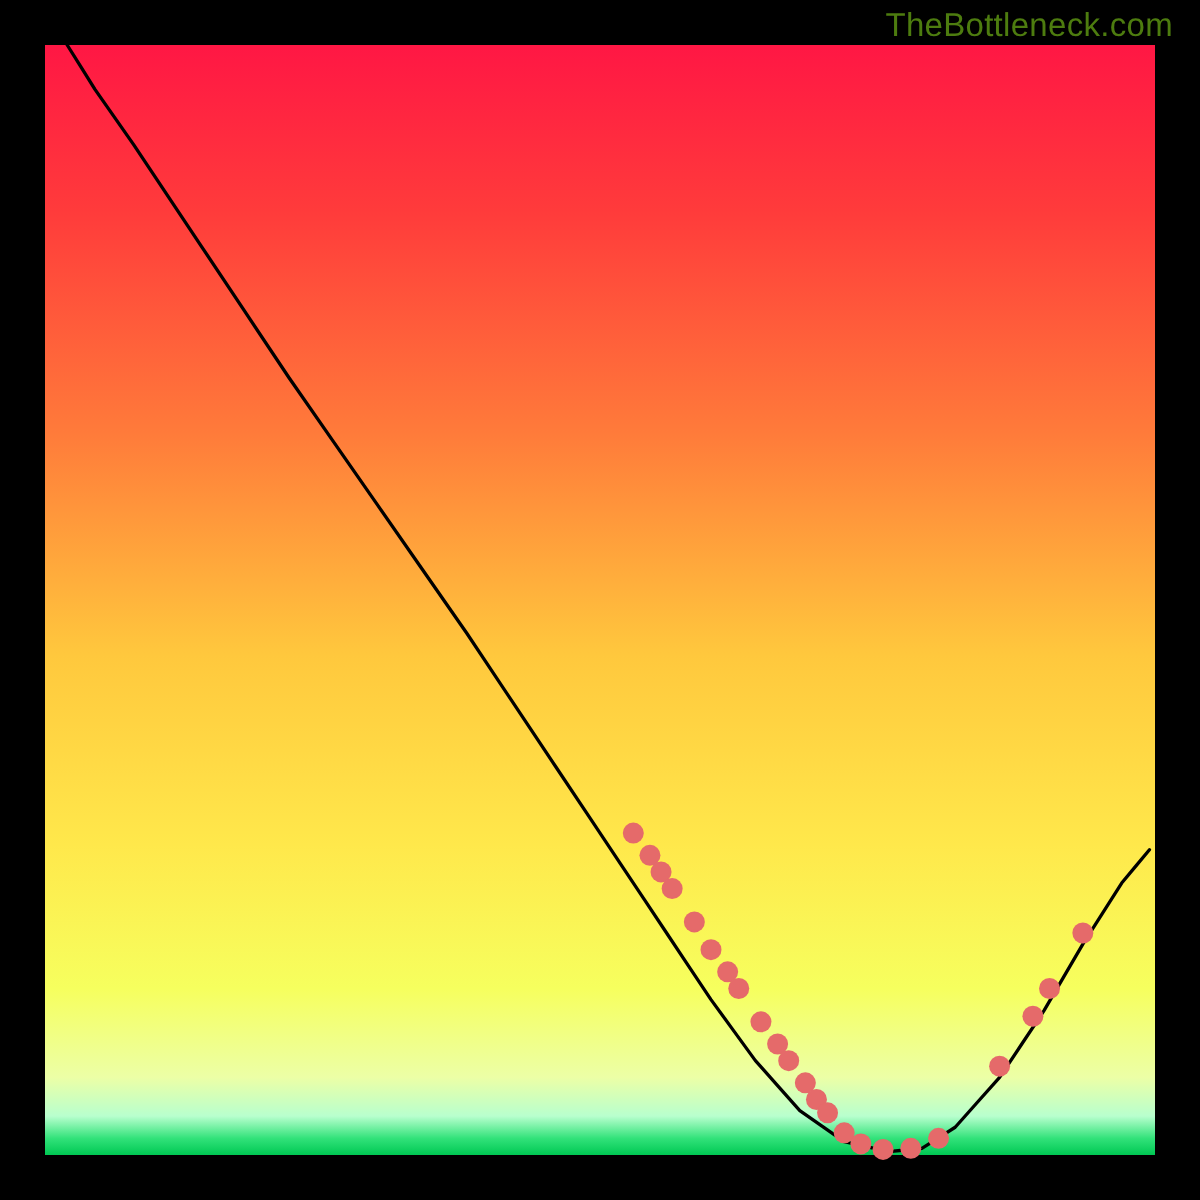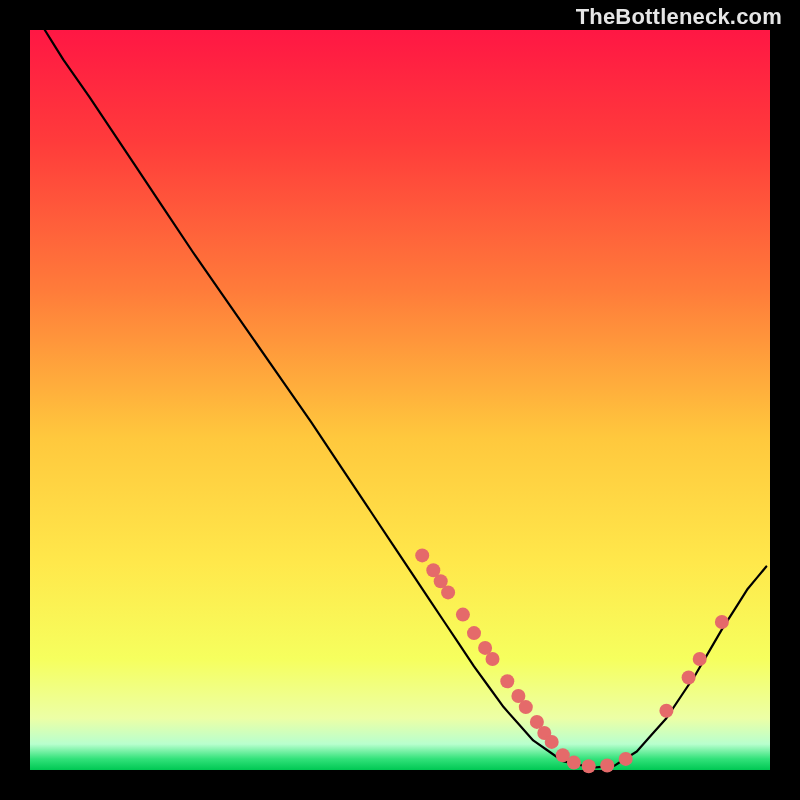--- a/index.html
+++ b/index.html
@@ -13,23 +13,23 @@
   }
   .frame {
     position: relative;
     width: 800px;
     height: 800px;
   }
   .watermark {
     position: absolute;
     top: 4px;
     right: 18px;
-    color: #e5e5e5;
+    color: #4d7c0f;
     font-size: 22px;
-    font-weight: 700;
+    font-weight: 400;
     letter-spacing: 0.2px;
     z-index: 5;
   }
   svg {
     position: absolute;
     top: 0;
     left: 0;
   }
 </style>
 </head>

